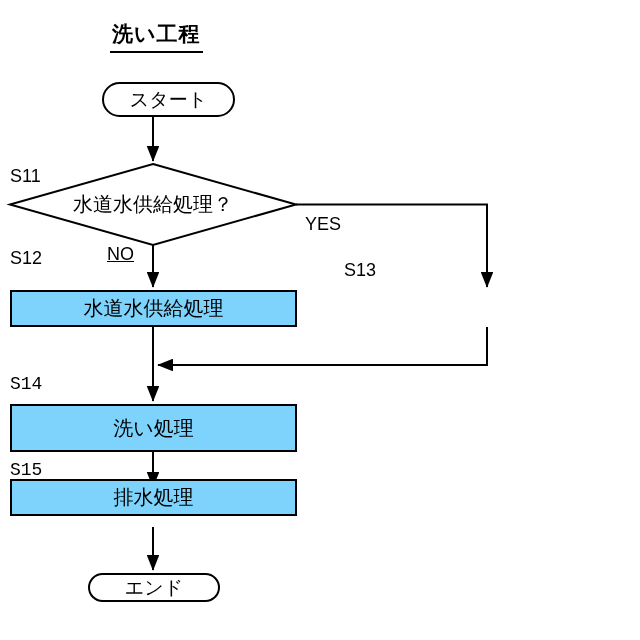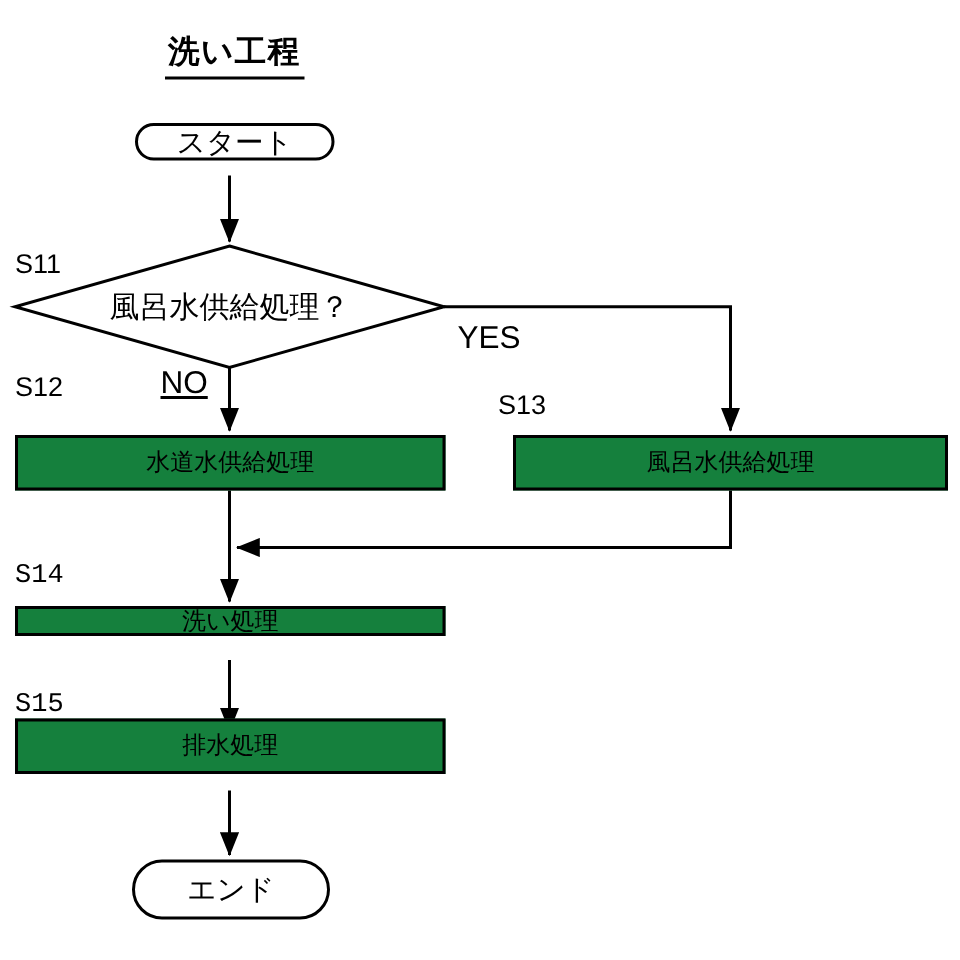--- a/index.html
+++ b/index.html
@@ -50,62 +50,62 @@
     box-sizing: border-box;
     border: 2px solid #000000;
     border-radius: 999px;
     background: #ffffff;
     display: flex;
     align-items: center;
     justify-content: center;
     font-size: 19px;
     white-space: nowrap;
   }
-  #start-node { left: 90px; top: 82px; width: 133px; height: 25px; }
-  #end-node   { left: 88px; top: 573px; width: 132px; height: 40px; }
+  #start-node { left: 102px; top: 82px; width: 133px; height: 35px; }
+  #end-node   { left: 88px; top: 573px; width: 132px; height: 29px; }
   .process {
     position: absolute;
     box-sizing: border-box;
     border: 2px solid #000000;
-    background: #15803d;
+    background: #7dd3fc;
     display: flex;
     align-items: center;
     justify-content: center;
-    font-size: 16px;
+    font-size: 20px;
     white-space: nowrap;
   }
   #s12-box { left: 10px;  top: 290px; width: 287px; height: 37px; }
   #s13-box { left: 342px; top: 290px; width: 290px; height: 37px; }
-  #s14-box { left: 10px;  top: 404px; width: 287px; height: 20px; }
+  #s14-box { left: 10px;  top: 404px; width: 287px; height: 48px; }
   #s15-box { left: 10px;  top: 479px; width: 287px; height: 37px; }
   .decision-text {
     position: absolute;
     left: 10px;
     top: 164px;
     width: 286px;
     height: 81px;
     display: flex;
     align-items: center;
     justify-content: center;
     font-size: 20px;
     white-space: nowrap;
   }
   .step-label {
     position: absolute;
     font-size: 18px;
     white-space: nowrap;
   }
   #s11-label { left: 10px;  top: 166px; }
   #s12-label { left: 10px;  top: 248px; }
-  #s13-label { left: 332px; top: 260px; }
+  #s13-label { left: 344px; top: 260px; }
   #s14-label { left: 10px;  top: 374px; font-family: Liberation Mono, monospace; }
   #s15-label { left: 10px;  top: 460px; font-family: Liberation Mono, monospace; }
   .branch-label {
     position: absolute;
-    font-size: 21px;
+    font-size: 18px;
     white-space: nowrap;
   }
   #branch-no  { left: 107px; top: 244px; text-decoration: underline; }
   #branch-yes { left: 305px; top: 214px; }
 </style>
 </head>
 <body>
 
 <div id="canvas">
 
@@ -133,34 +133,31 @@
     <line class="conn" x1="153" y1="527" x2="153" y2="570" marker-end="url(#arrowhead)"></line>
   </svg>
 
   <div class="title">洗い工程</div>
 
   <div id="start-node" class="terminator">
     <span>スタート</span>
   </div>
 
   <div id="s11-label" class="step-label">S11</div>
-  <div class="decision-text">風呂水供給処理？</div>
+  <div class="decision-text">水道水供給処理？</div>
 
   <div id="branch-no" class="branch-label">NO</div>
   <div id="branch-yes" class="branch-label">YES</div>
 
   <div id="s12-label" class="step-label">S12</div>
   <div id="s12-box" class="process">
     <span>水道水供給処理</span>
   </div>
 
   <div id="s13-label" class="step-label">S13</div>
-  <div id="s13-box" class="process">
-    <span>風呂水供給処理</span>
-  </div>
 
   <div id="s14-label" class="step-label">S14</div>
   <div id="s14-box" class="process">
     <span>洗い処理</span>
   </div>
 
   <div id="s15-label" class="step-label">S15</div>
   <div id="s15-box" class="process">
     <span>排水処理</span>
   </div>

